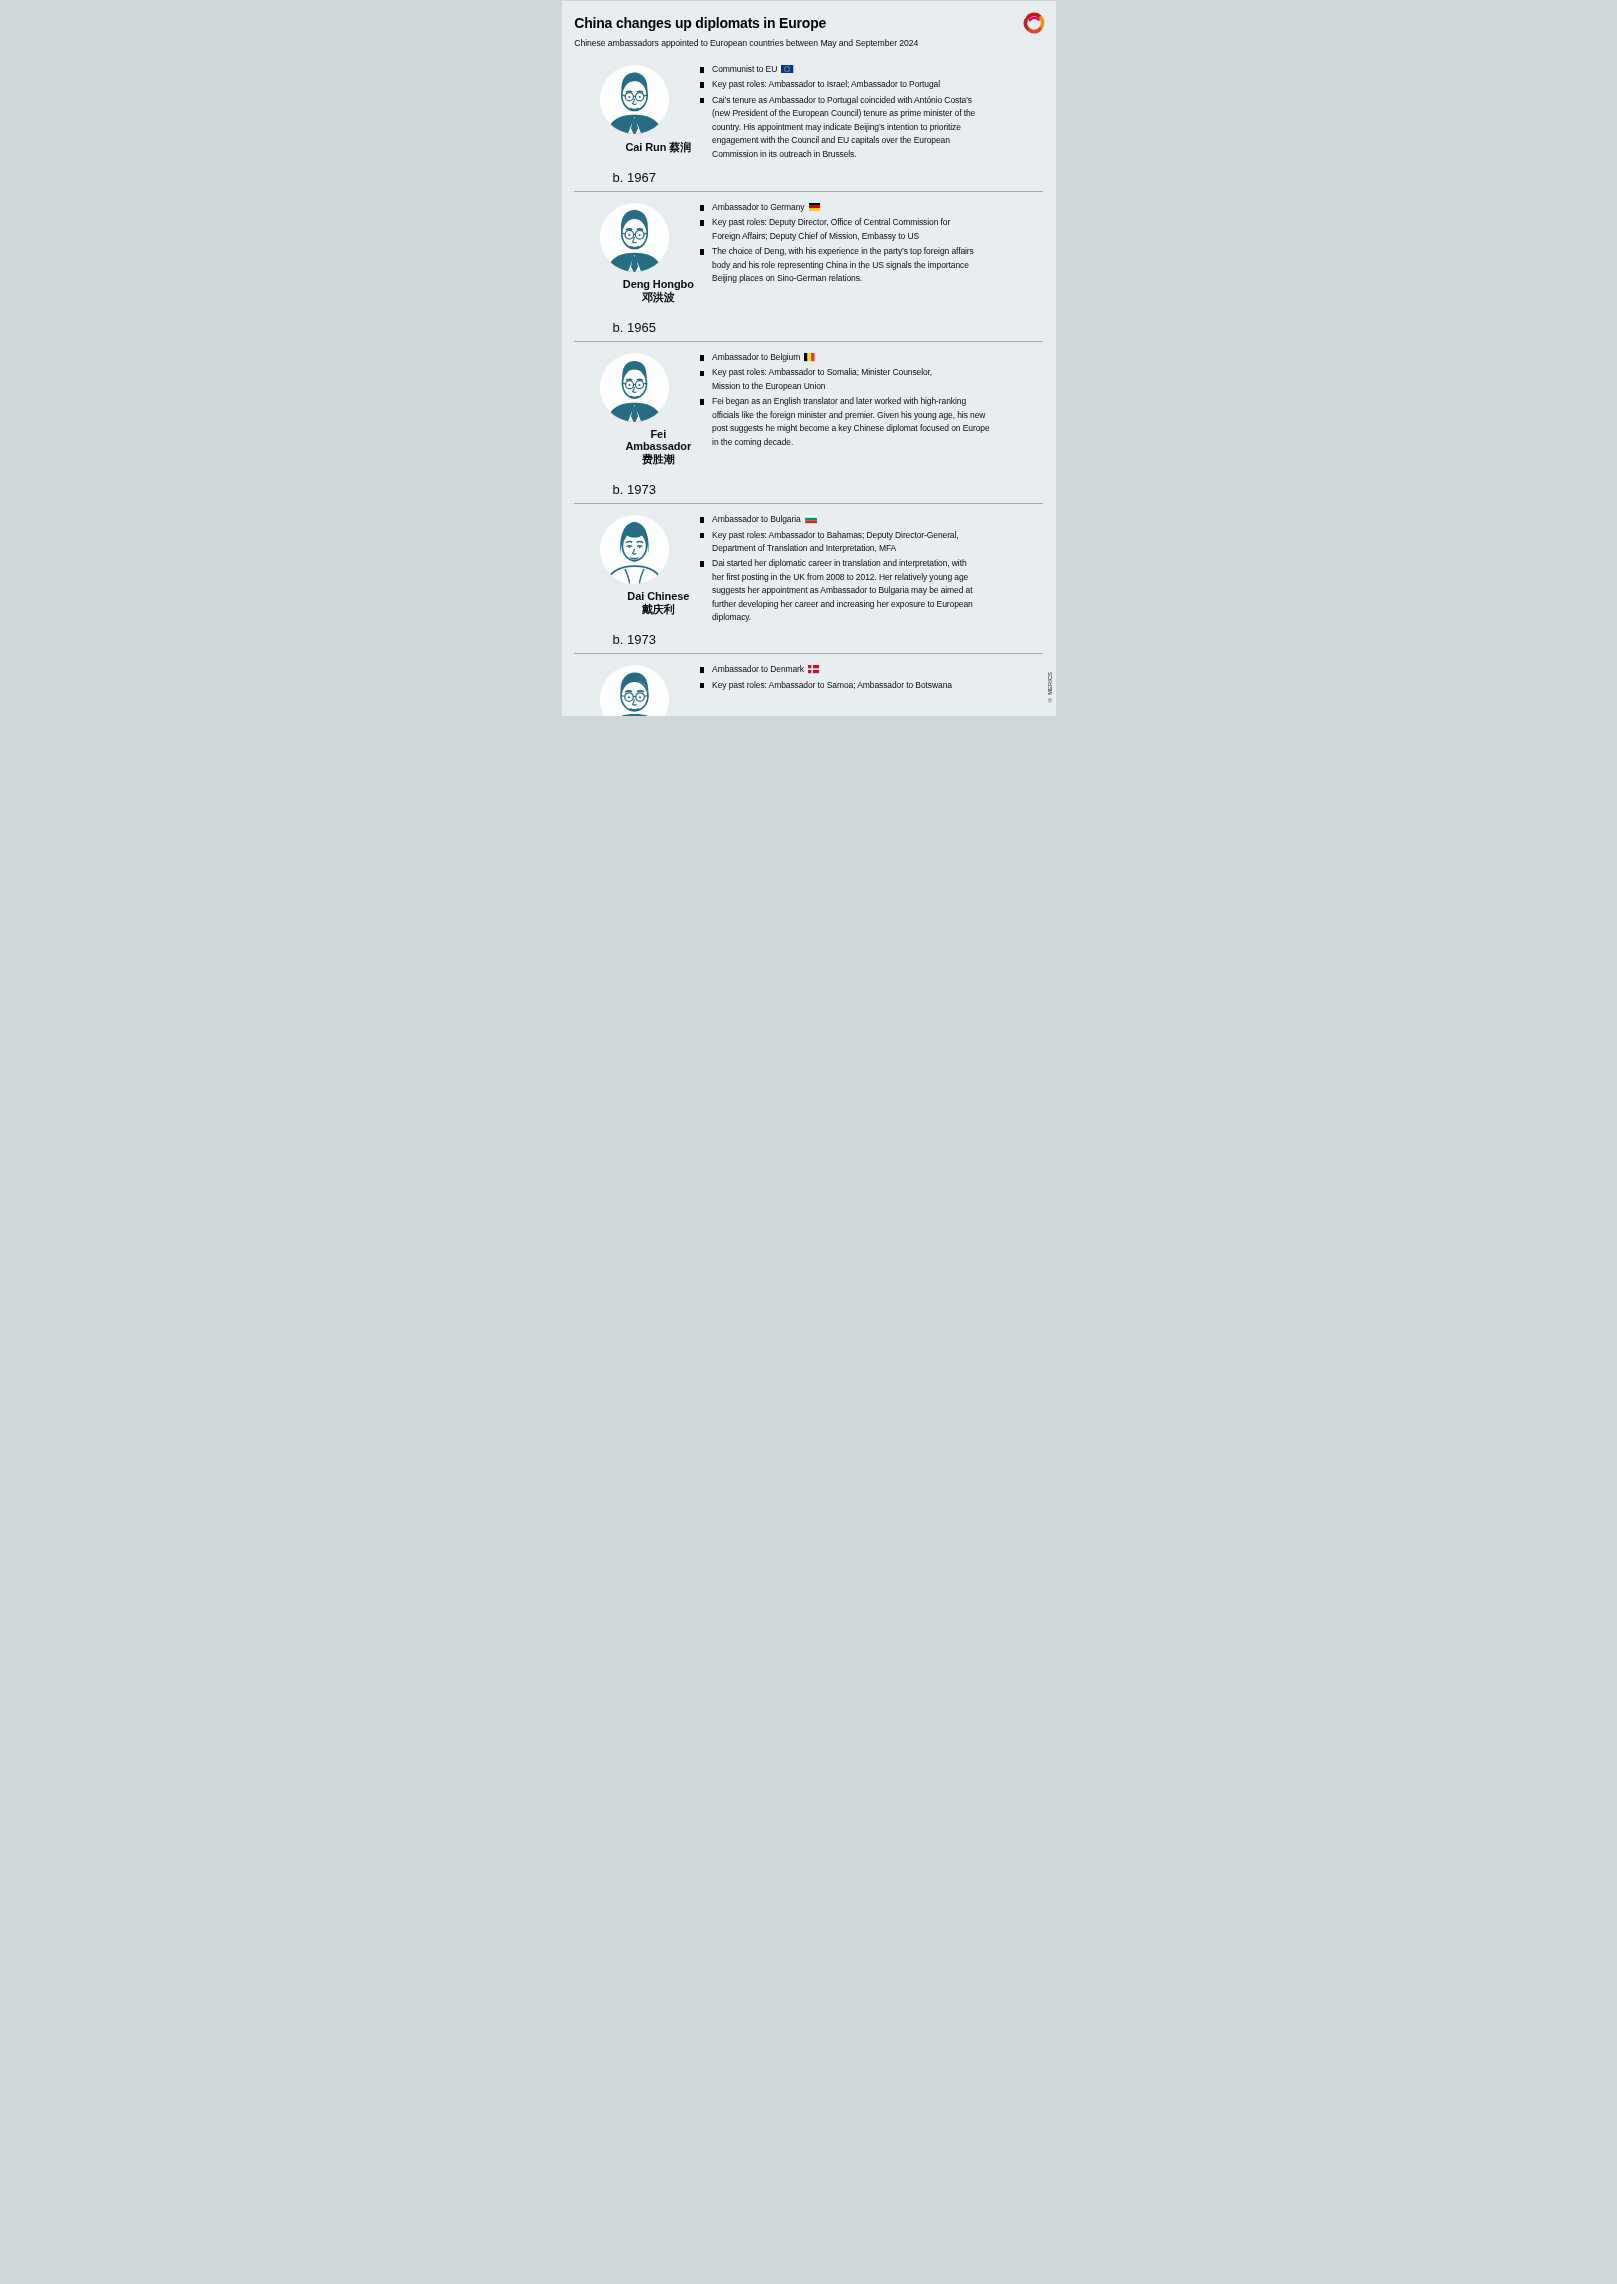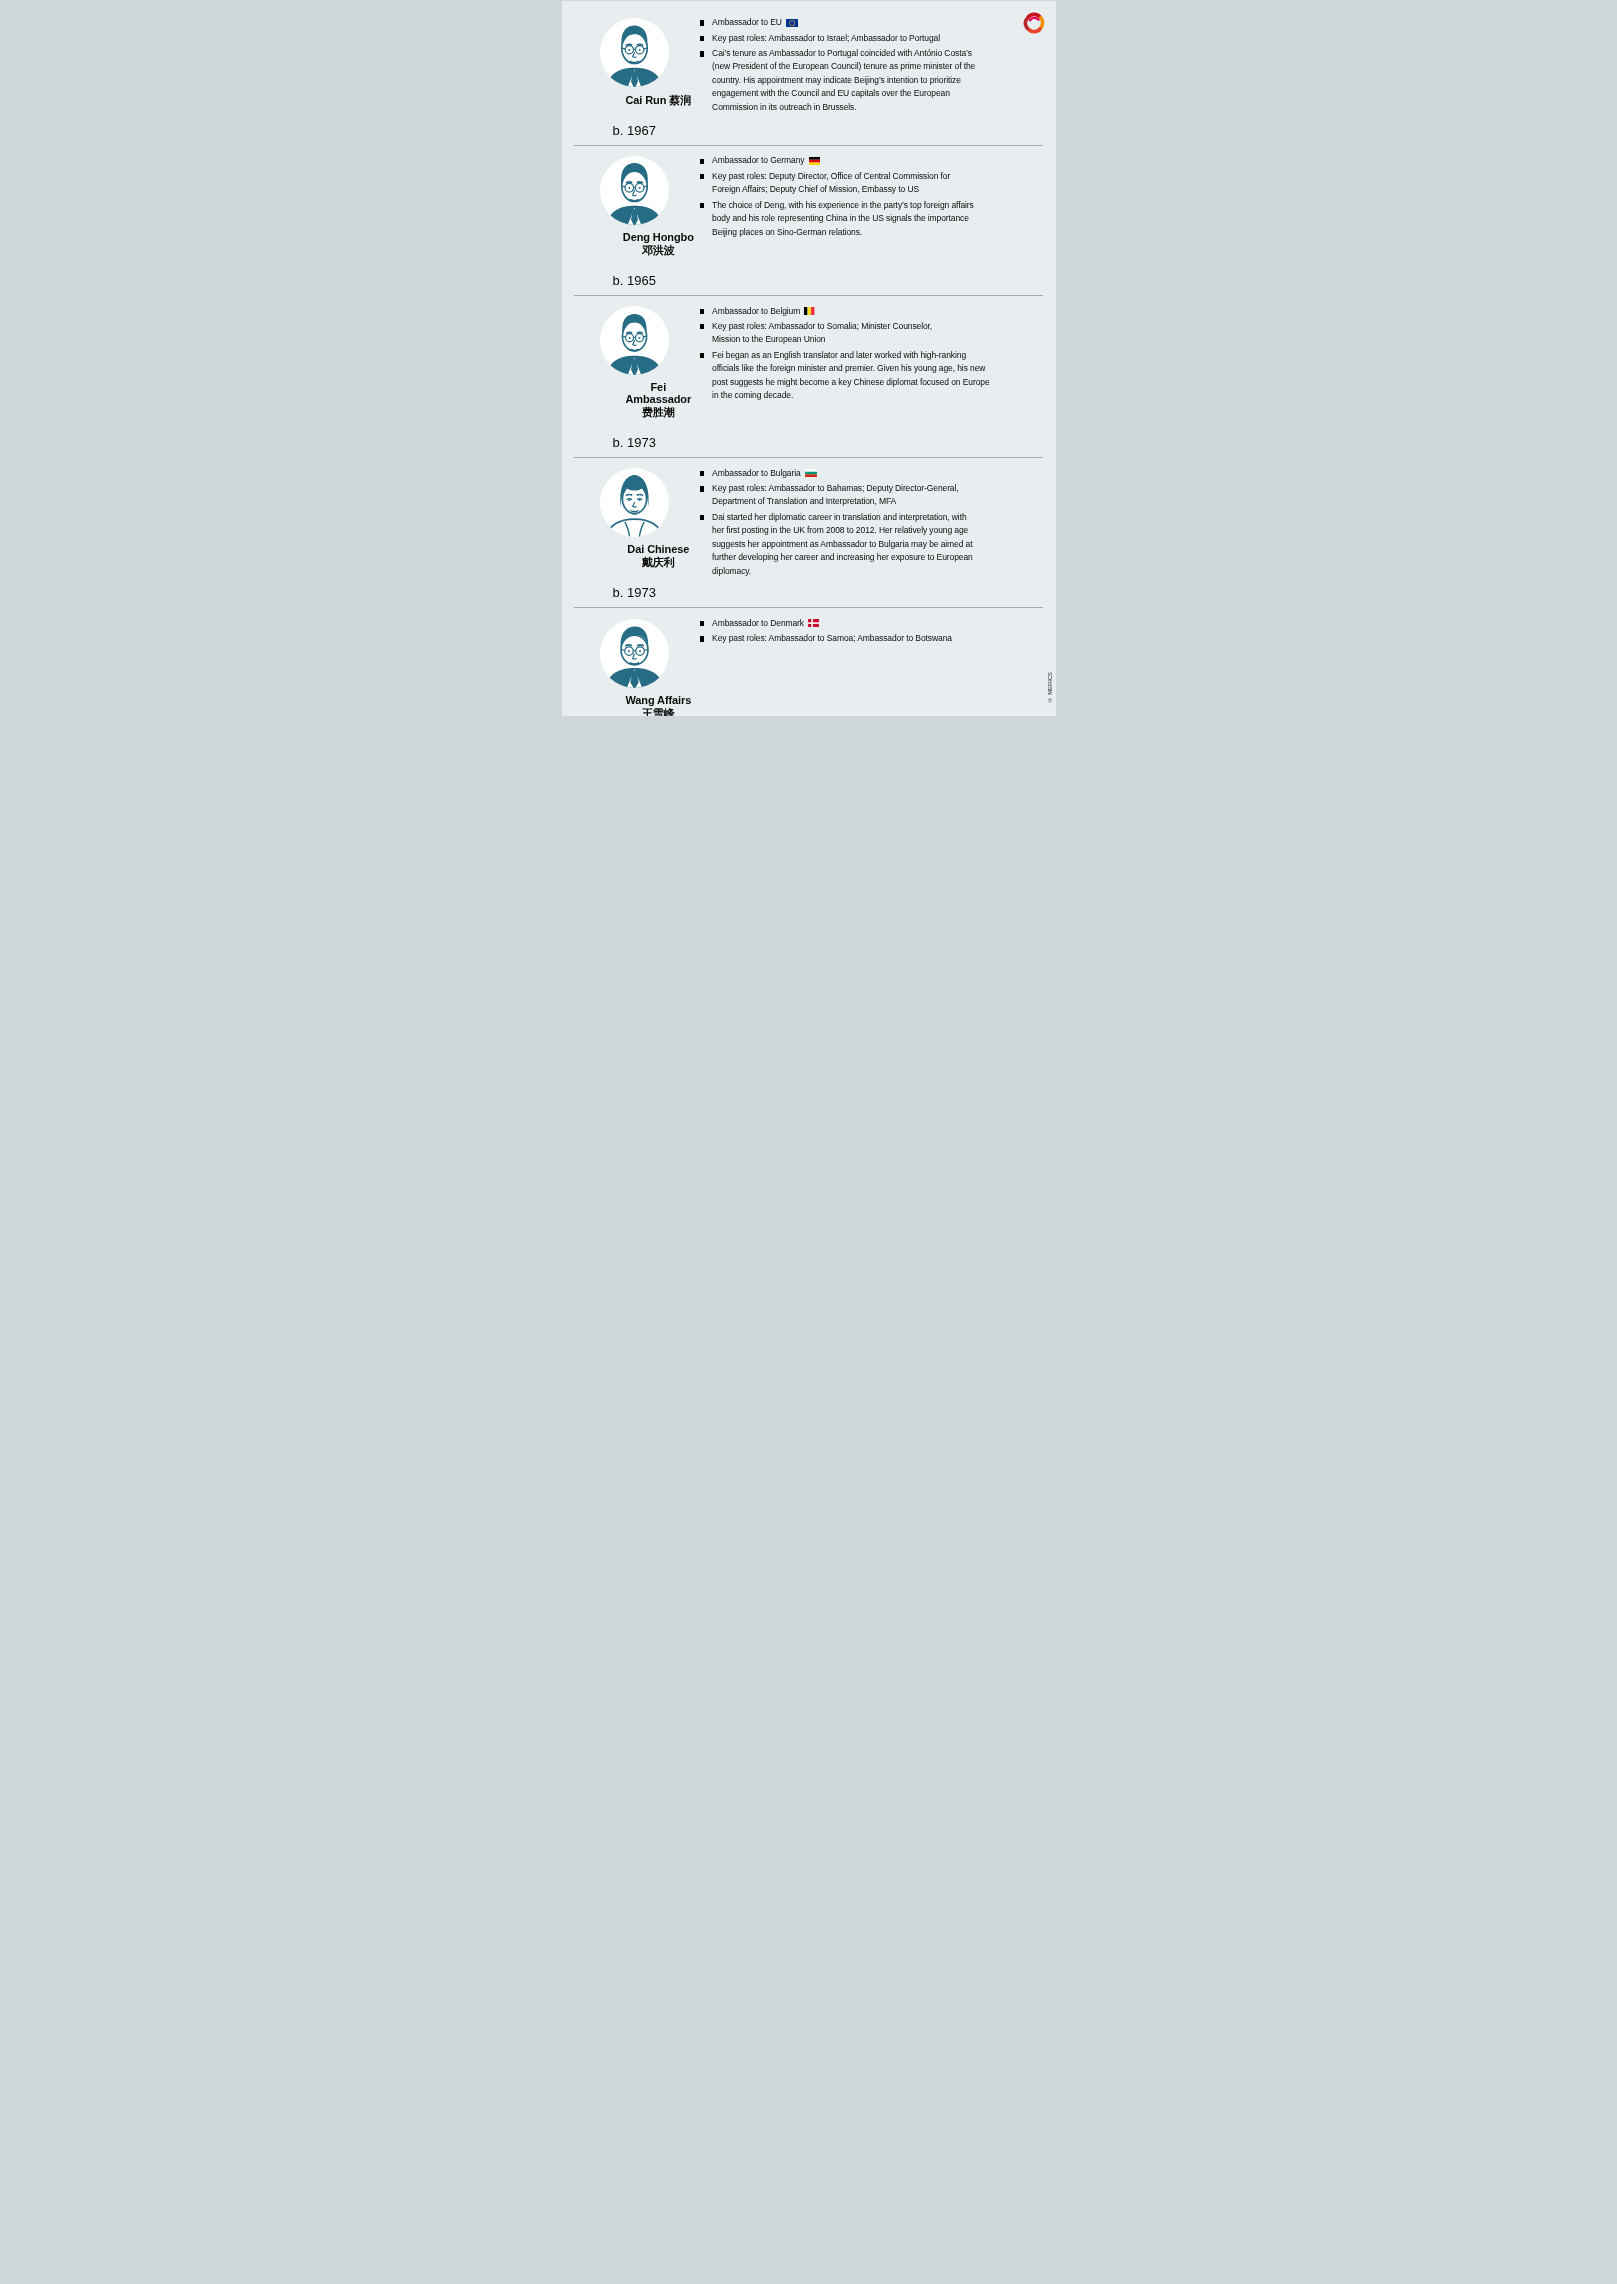--- a/index.html
+++ b/index.html
@@ -55,20 +55,24 @@
     position:absolute; right:2.7px; bottom:13.7px;
     writing-mode:vertical-rl; transform:rotate(180deg);
     font-size:5.7px; color:#1a1a1a; letter-spacing:0.1px;
   }
 </style>
 </head>
 <body>
 
 <div class="page">
 
+  <div class="header">
+    <div class="title">China changes up diplomats in Europe</div>
+    <div class="subtitle">Chinese ambassadors appointed to European countries between May and September 2024</div>
+  </div>
   <div class="logo">
     <svg viewBox="0 0 48 48" fill="none" stroke-linecap="round">
       <path d="M10,13 A17,17 0 0 1 37,11" stroke="#c4161c" stroke-width="8"></path>
       <path d="M39,13 A17,17 0 0 1 39,34" stroke="#f39200" stroke-width="8"></path>
       <path d="M37,37 A17,17 0 0 1 12,38" stroke="#e8442c" stroke-width="8"></path>
       <path d="M9,35 A17,17 0 0 1 7,17" stroke="#b8262b" stroke-width="8"></path>
       <path d="M15,18 A12,12 0 0 1 34,17" stroke="#e5005b" stroke-width="5"></path>
     </svg>
   </div>
 
@@ -100,21 +104,21 @@
               </g>
               <circle cx="42.5" cy="46.3" r="1.5" fill="#266c84"></circle>
               <circle cx="57.5" cy="46.3" r="1.5" fill="#266c84"></circle>
             </g>
           </svg>
         </div>
         <div class="pname">Cai Run 蔡润</div>
         <div class="pborn">b. 1967</div>
       </div>
       <ul class="bullets">
-        <li><span>Ambassador to EU</span><span class="flag flag-eu"><svg viewBox="0 0 27 18">
+        <li><span>Communist to EU</span><span class="flag flag-eu"><svg viewBox="0 0 27 18">
                 <rect width="27" height="18" fill="#003399"></rect>
                 <g fill="#ffcc00">
                   <circle cx="13.5" cy="3.4" r="1.1"></circle>
                   <circle cx="16.3" cy="4.15" r="1.1"></circle>
                   <circle cx="18.35" cy="6.2" r="1.1"></circle>
                   <circle cx="19.1" cy="9" r="1.1"></circle>
                   <circle cx="18.35" cy="11.8" r="1.1"></circle>
                   <circle cx="16.3" cy="13.85" r="1.1"></circle>
                   <circle cx="13.5" cy="14.6" r="1.1"></circle>
                   <circle cx="10.7" cy="13.85" r="1.1"></circle>

